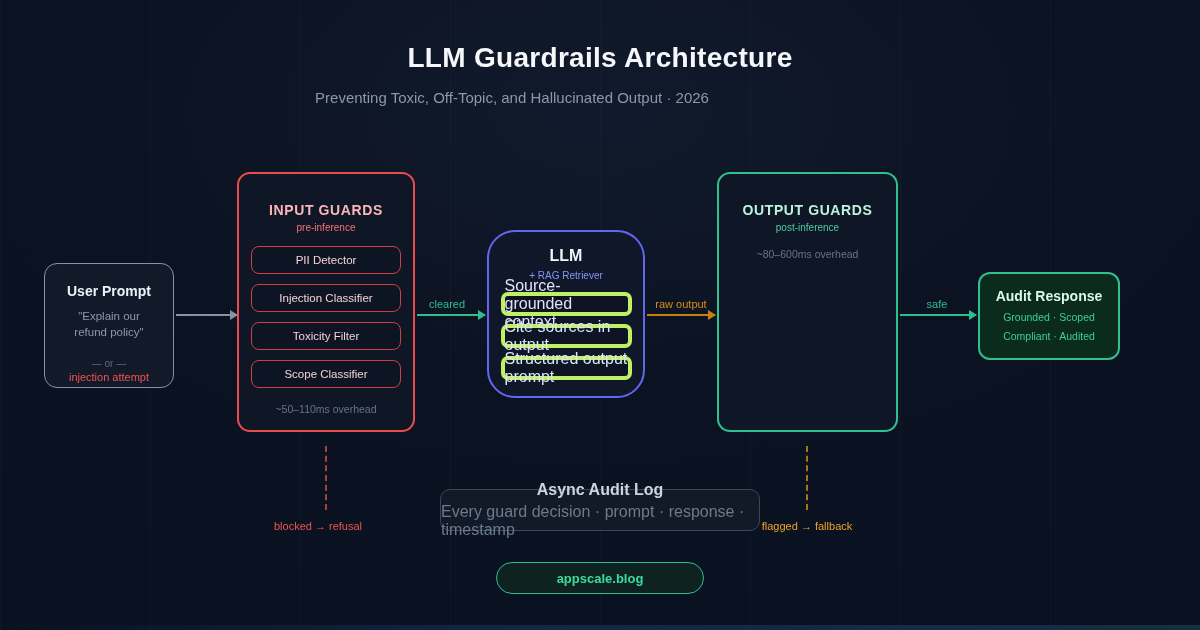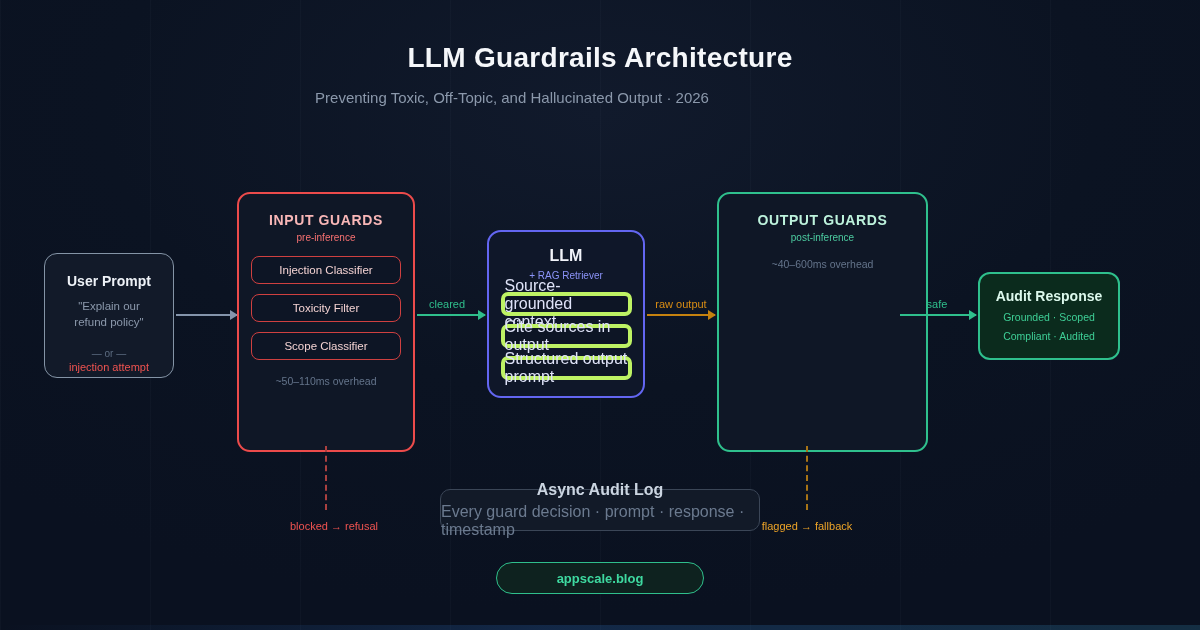--- a/index.html
+++ b/index.html
@@ -19,49 +19,49 @@
   
   .title { position:absolute; top:42px; left:0; width:1200px; text-align:center;
     color:#f5f7fa; font-size:28px; font-weight:bold; letter-spacing:0.3px; }
   .subtitle { position:absolute; top:89px; left:0; width:1024px; text-align:center;
     color:#8b98ab; font-size:15px; }
 
   
   .node { position:absolute; border-radius:13px; display:flex; flex-direction:column; align-items:center; }
 
   
-  .user-prompt { left:44px; top:253px; width:130px; height:125px;
+  .user-prompt { left:44px; top:263px; width:130px; height:125px;
     background:#121a29; border:1.5px solid #8property494a6; border:1.5px solid #8494a6; padding-top:19px; }
   .user-prompt .np-title { color:#eef2f7; font-size:14px; font-weight:bold; }
   .user-prompt .quote { color:#8b98ab; font-size:11.5px; text-align:center; line-height:16px; margin-top:9px; }
   .user-prompt .or { color:#5b6b80; font-size:10px; margin-top:18px; }
   .user-prompt .alt { color:#ef5350; font-size:11px; margin-top:2px; }
 
   
-  .guard { top:192px; height:260px; background:#0f1726; padding-top:18px; }
+  .guard { top:172px; height:260px; background:#0f1726; padding-top:28px; }
   .guard-title { font-size:14px; font-weight:bold; letter-spacing:0.6px; }
   .guard-sub { font-size:10px; margin-top:4px; }
   .pill-list { display:flex; flex-direction:column; gap:10px; margin-top:13px; }
   .pill-item { height:28px; border-radius:8px; background:#0d1525; display:flex; align-items:center; justify-content:center;
     font-size:11.5px; }
   .overhead { color:#64748b; font-size:10.5px; margin-top:15px; }
 
   .input-guards { left:237px; width:178px; border:2px solid #ec4b4b; }
   .input-guards .guard-title { color:#f9b7b7; }
   .input-guards .guard-sub { color:#f87171; }
   .input-guards .pill-item { width:150px; border:1px solid #cf4040; color:#f3d2d2; }
 
-  .output-guards { left:717px; width:211px; border:2px solid #2fc08d; }
+  .output-guards { left:717px; width:181px; border:2px solid #2fc08d; }
   .output-guards .guard-title { color:#bdf2dc; }
   .output-guards .guard-sub { color:#4ccba0; }
   .output-guards .pill-item { width:150px; border:1px solid #2aa87c; color:#cdf0e2; }
 
   
   .llm { left:487px; top:230px; width:158px; height:168px; background:#0f1729;
-    border:2px solid #6366f1; border-radius:14px; padding-top:15px; }
+    border:2px solid #6366f1; border-radius:28px; padding-top:15px; }
   .llm .llm-title { color:#f2f4fa; font-size:16px; font-weight:bold; }
   .llm .llm-sub { color:#8b93f8; font-size:10px; margin-top:5px; }
   .llm .pill-list { gap:8px; margin-top:11px; }
   .llm .pill-item { width:131px; height:24px; border:4px solid #bef264; border-radius:7px; color:#dfe3f8; font-size:16px; }
 
   
   .safe-response { left:978px; top:272px; width:142px; height:88px; background:#0b2b1d;
     border:2px solid #2fc08d; border-radius:12px; padding-top:14px; }
   .safe-response .sr-title { color:#dcf8ec; font-size:14px; font-weight:bold; }
   .safe-response .sr-line { color:#3ecf96; font-size:10.5px; margin-top:7px; }
@@ -116,20 +116,21 @@
   </div>
 
   <div class="flow-arrow arrow-gray" style="left:176px; top:314px; width:61px;">
     <span class="head"></span>
   </div>
 
   <div class="node guard input-guards">
     <div class="guard-title">INPUT GUARDS</div>
     <div class="guard-sub">pre-inference</div>
     <div class="pill-list">
+      <div class="pill-item">PII Detector</div>
       <div class="pill-item">Injection Classifier</div>
       <div class="pill-item">Toxicity Filter</div>
       <div class="pill-item">Scope Classifier</div>
     </div>
     <div class="overhead">~50–110ms overhead</div>
   </div>
 
   <div class="arrow-label lbl-green" style="left:367px; top:298px;">cleared</div>
   <div class="flow-arrow arrow-green" style="left:417px; top:314px; width:68px;">
     <span class="head"></span>
@@ -146,36 +147,36 @@
   </div>
 
   <div class="arrow-label lbl-orange" style="left:601px; top:298px;">raw output</div>
   <div class="flow-arrow arrow-orange" style="left:647px; top:314px; width:68px;">
     <span class="head"></span>
   </div>
 
   <div class="node guard output-guards">
     <div class="guard-title">OUTPUT GUARDS</div>
     <div class="guard-sub">post-inference</div>
-    <div class="overhead">~40–600ms overhead</div>
+    <div class="overhead">~80–600ms overhead</div>
   </div>
 
   <div class="arrow-label lbl-green" style="left:857px; top:298px;">safe</div>
   <div class="flow-arrow arrow-green" style="left:900px; top:314px; width:76px;">
     <span class="head"></span>
   </div>
 
   <div class="node safe-response">
     <div class="sr-title">Audit Response</div>
     <div class="sr-line">Grounded · Scoped</div>
     <div class="sr-line">Compliant · Audited</div>
   </div>
 
   <div class="drop-line drop-red" style="left:325px;"></div>
-  <div class="drop-label lbl-red" style="left:244px;text-align:center;">blocked → refusal</div>
+  <div class="drop-label lbl-red" style="left:228px;text-align:center;">blocked → refusal</div>
 
   <div class="drop-line drop-orange" style="left:806px;"></div>
   <div class="drop-label lbl-amber" style="left:717px;">flagged → fallback</div>
 
   <div class="node audit">
     <div class="audit-title">Async Audit Log</div>
     <div class="audit-sub">Every guard decision · prompt · response · timestamp</div>
   </div>
 
   <div class="brand-pill">appscale.blog</div>

